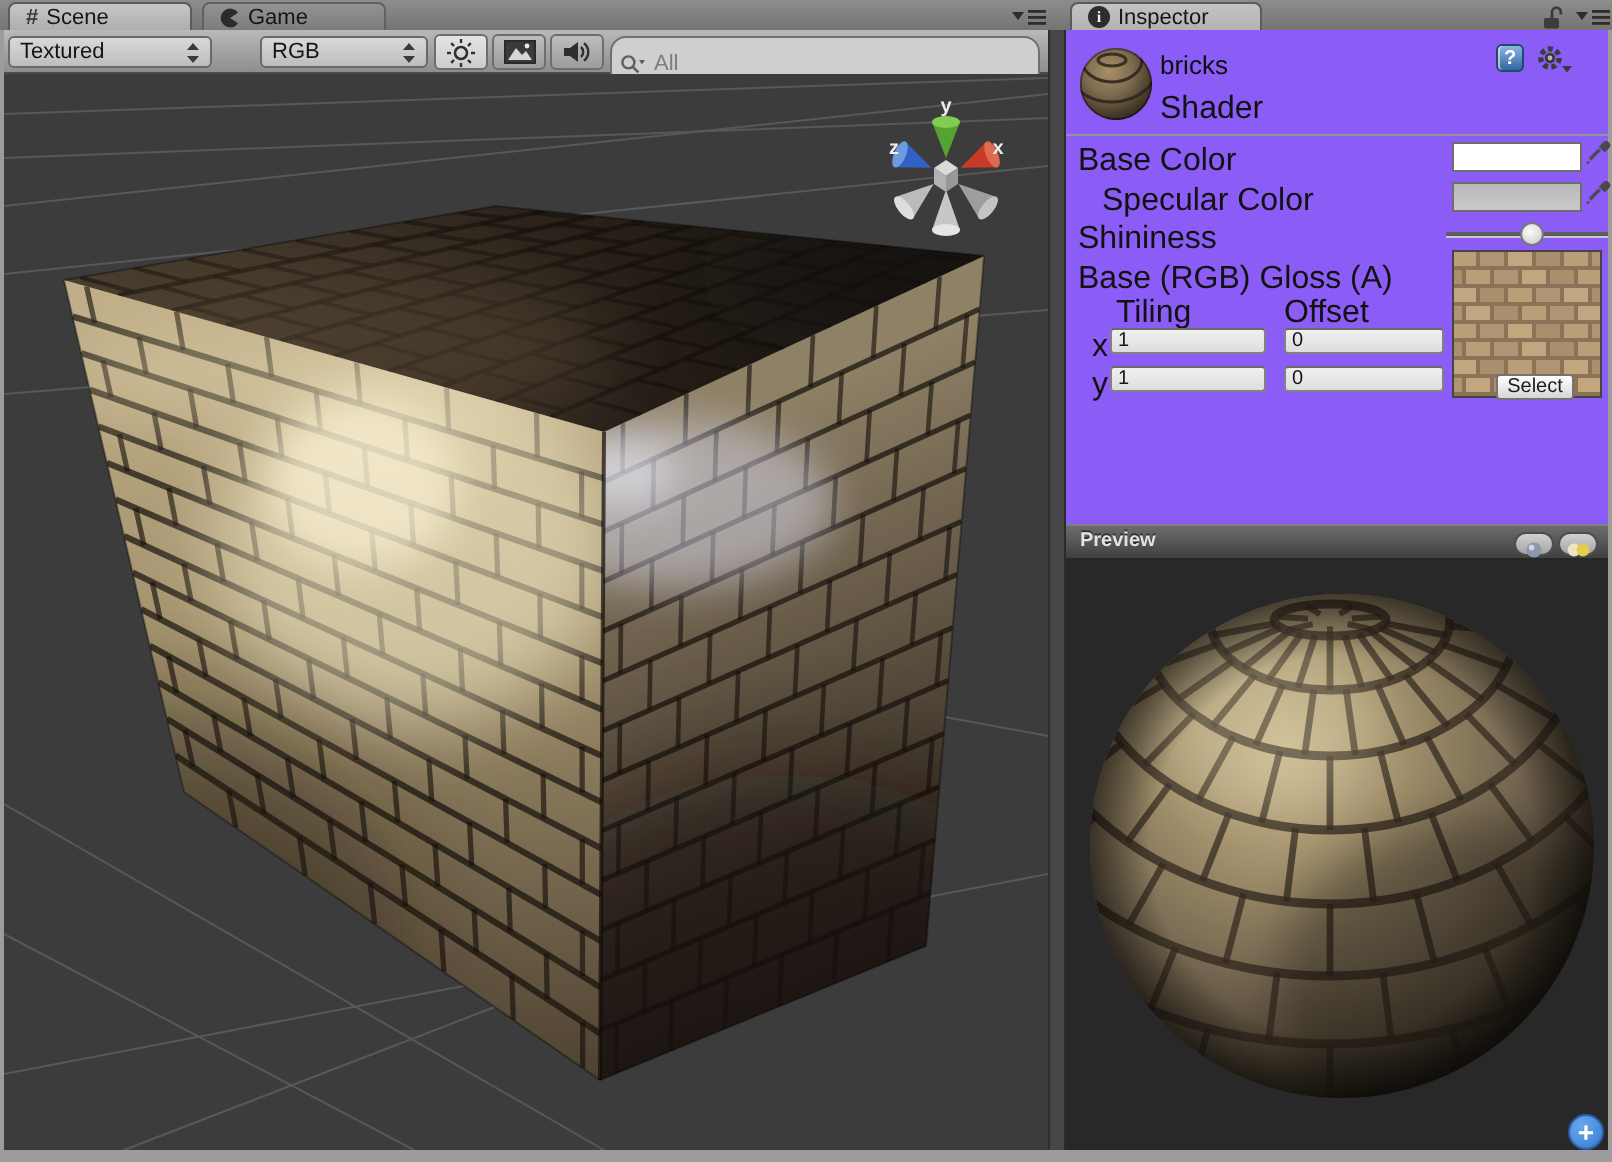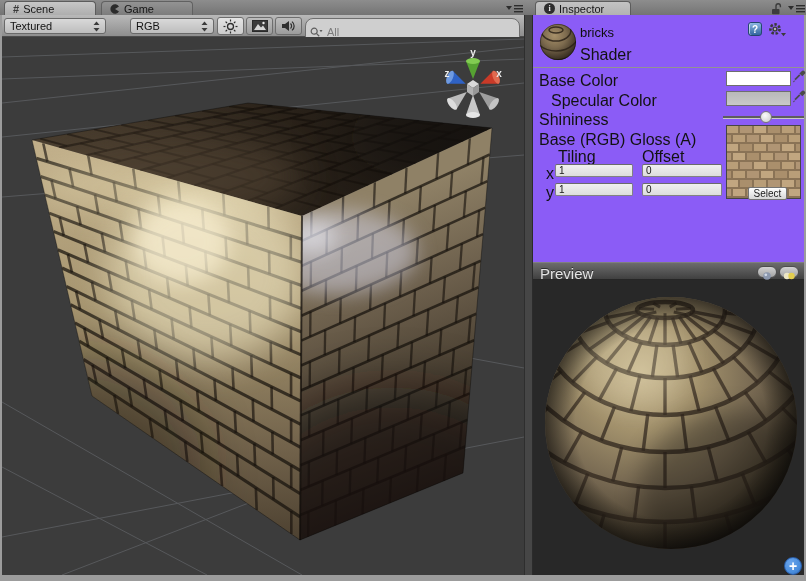--- a/index.html
+++ b/index.html
@@ -50,21 +50,21 @@
   #slider-track{position:absolute;left:0;top:6px;width:100%;height:2px;background:#5d5d5d;border-bottom:1px solid #c9c9c9;}
   #slider-thumb{position:absolute;top:1px;width:12px;height:12px;margin-left:-6px;border-radius:50%;background:radial-gradient(circle at 40% 35%,#fbfbfb,#c9c9c9);border:1px solid #787878;box-sizing:border-box;}
   #thumb-box{position:absolute;left:193px;top:110px;width:75px;height:74px;}
   .sel{position:absolute;left:215px;top:172px;width:39px;height:13px;background:linear-gradient(#ffffff,#d6d6d6);border:1px solid #747474;border-radius:2px;font-size:10px;color:#1a1a1a;text-align:center;line-height:11px;box-sizing:border-box;}
   .ifield{position:absolute;height:13px;border:1px solid #828282;border-top-color:#6b6b6b;background:linear-gradient(#f0f0f0,#dddddd);font-size:10px;color:#161616;padding:0 0 0 3px;box-sizing:border-box;border-radius:2px;outline:none;}
   #help-btn{position:absolute;left:215px;top:7px;width:14px;height:14px;border-radius:3px;background:linear-gradient(#8cb6e2,#32659f);border:1px solid #24476e;color:#fff;font-size:10px;font-weight:bold;display:flex;align-items:center;justify-content:center;box-sizing:border-box;box-shadow:inset 1px 0 0 rgba(255,255,255,.55);}
   #gear-btn{position:absolute;left:235px;top:7px;width:18px;height:15px;}
 
   
   #preview-header{position:absolute;left:533px;top:262px;width:271px;height:18px;background:linear-gradient(#6c6c6c,#404040);border-top:1px solid #7f7f7f;border-bottom:1px solid #262626;box-sizing:border-box;}
-  #preview-title{position:absolute;left:7px;top:2px;font-size:15px;font-weight:normal;color:#e3e3e3;text-shadow:0 -1px 0 rgba(0,0,0,.5);}
+  #preview-title{position:absolute;left:7px;top:2px;font-size:10px;font-weight:bold;color:#e3e3e3;text-shadow:0 -1px 0 rgba(0,0,0,.5);}
   .pbtn{position:absolute;top:3px;width:20px;height:12px;border-radius:7px;background:linear-gradient(#d2d2d2,#a3a3a3);border:1px solid #4e4e4e;box-sizing:border-box;}
   #pbtn-sphere{left:224px;}
   #pbtn-lights{left:246px;}
   #preview-body{position:absolute;left:533px;top:280px;width:271px;height:295px;background:#282828;overflow:hidden;}
   #add-btn{position:absolute;left:251px;top:277px;width:18px;height:18px;border-radius:50%;color:#fff;font-size:14px;font-weight:bold;text-align:center;line-height:16px;border:1px solid #2a5da8;box-sizing:border-box;}
 </style>
 </head>
 <body>
 
 <div id="window">

